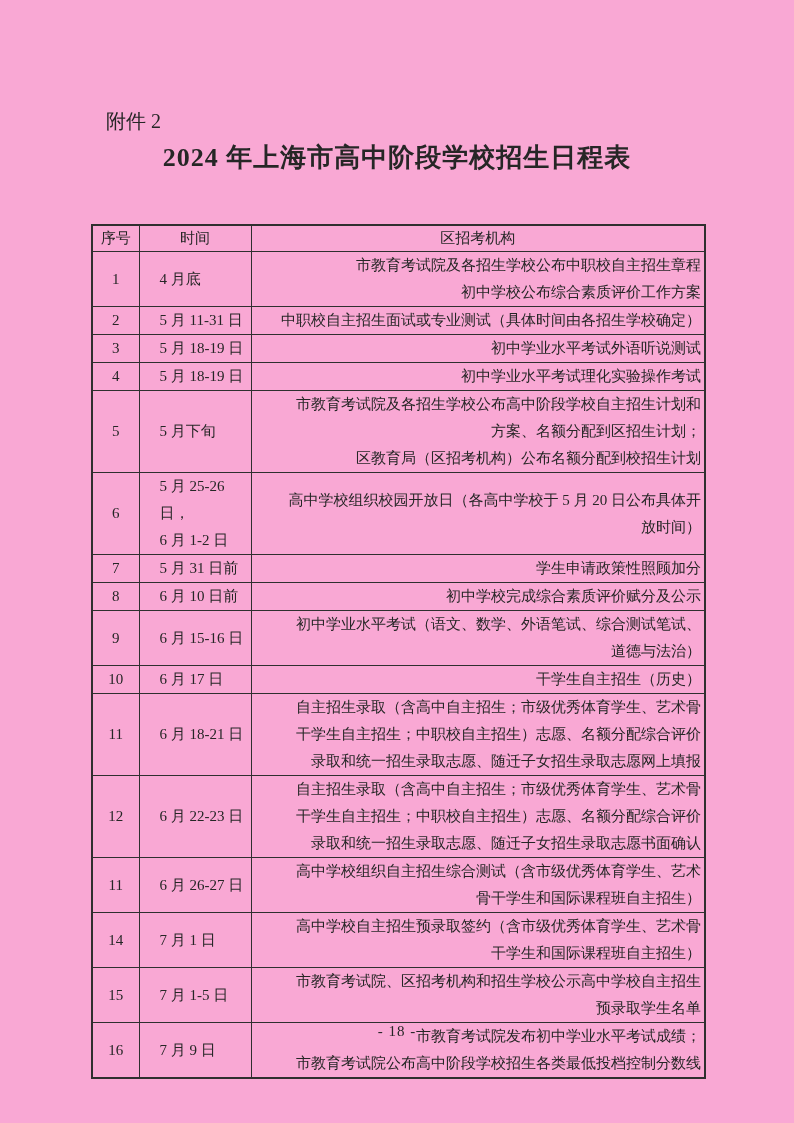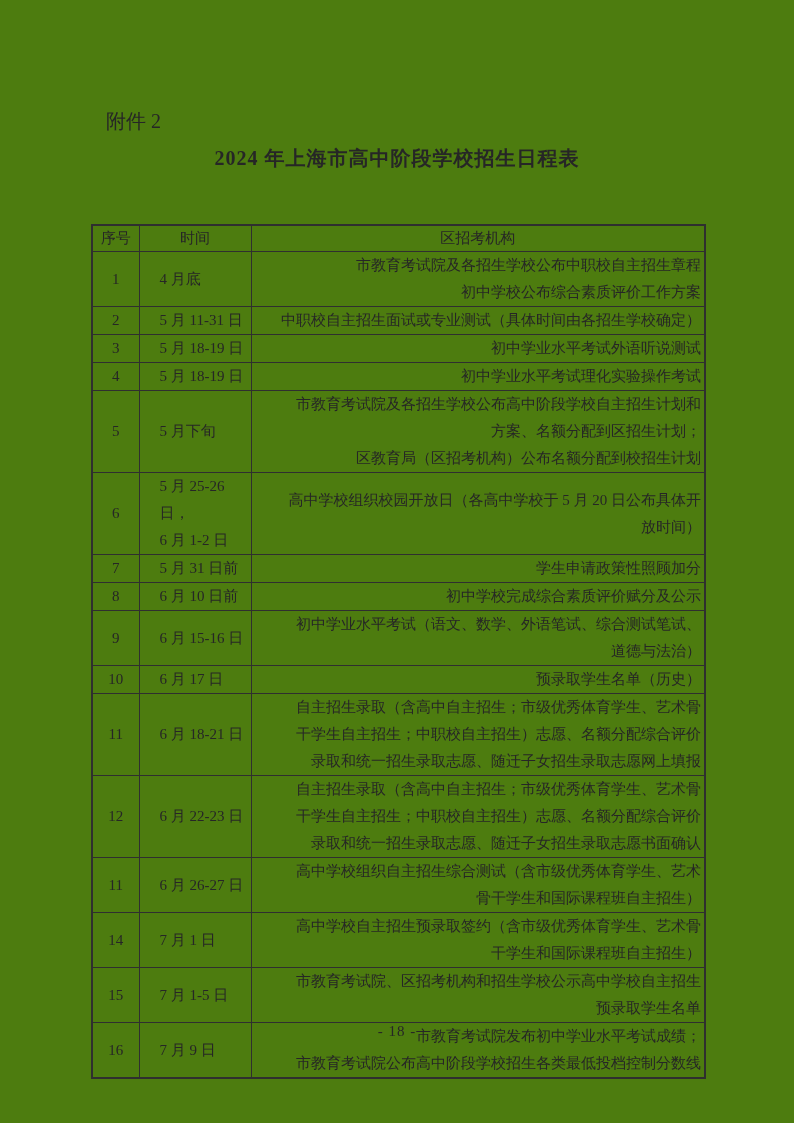--- a/index.html
+++ b/index.html
@@ -4,39 +4,39 @@
 <style>
   html, body {
     margin: 0;
     padding: 0;
     background: #ffffff;
   }
   .page {
     position: relative;
     width: 794px;
     height: 1123px;
-    background: #4d7c0f;
+    background: #f9a8d4;
     font-family: "Liberation Serif", "DejaVu Serif", serif;
     color: #262626;
     overflow: hidden;
   }
   .attachment-label {
     position: absolute;
     left: 106px;
     top: 108px;
     font-size: 20px;
     line-height: 26px;
   }
   .doc-title {
     position: absolute;
     left: 0;
     top: 142px;
     width: 100%;
     text-align: center;
-    font-size: 20px;
+    font-size: 26px;
     font-weight: 700;
     letter-spacing: 1px;
     line-height: 32px;
   }
   table.schedule {
     position: absolute;
     left: 91px;
     top: 188px;
     width: 613px;
     border-collapse: collapse;
@@ -185,21 +185,21 @@
             <div class="cell-line">初中学业水平考试（语文、数学、外语笔试、综合测试笔试、</div>
             <div class="cell-line">道德与法治）</div>
           </td>
         </tr>
         <tr>
           <td class="num-cell">10</td>
           <td class="time-cell">
             <div class="cell-line">6 月 17 日</div>
           </td>
           <td class="work-cell">
-            <div class="cell-line">预录取学生名单（历史）</div>
+            <div class="cell-line">干学生自主招生（历史）</div>
           </td>
         </tr>
         <tr>
           <td class="num-cell">11</td>
           <td class="time-cell">
             <div class="cell-line">6 月 18-21 日</div>
           </td>
           <td class="work-cell">
             <div class="cell-line">自主招生录取（含高中自主招生；市级优秀体育学生、艺术骨</div>
             <div class="cell-line">干学生自主招生；中职校自主招生）志愿、名额分配综合评价</div>

